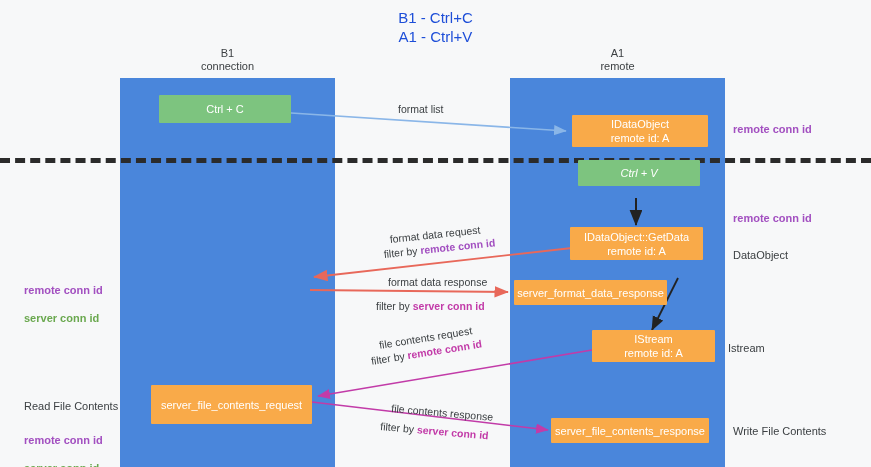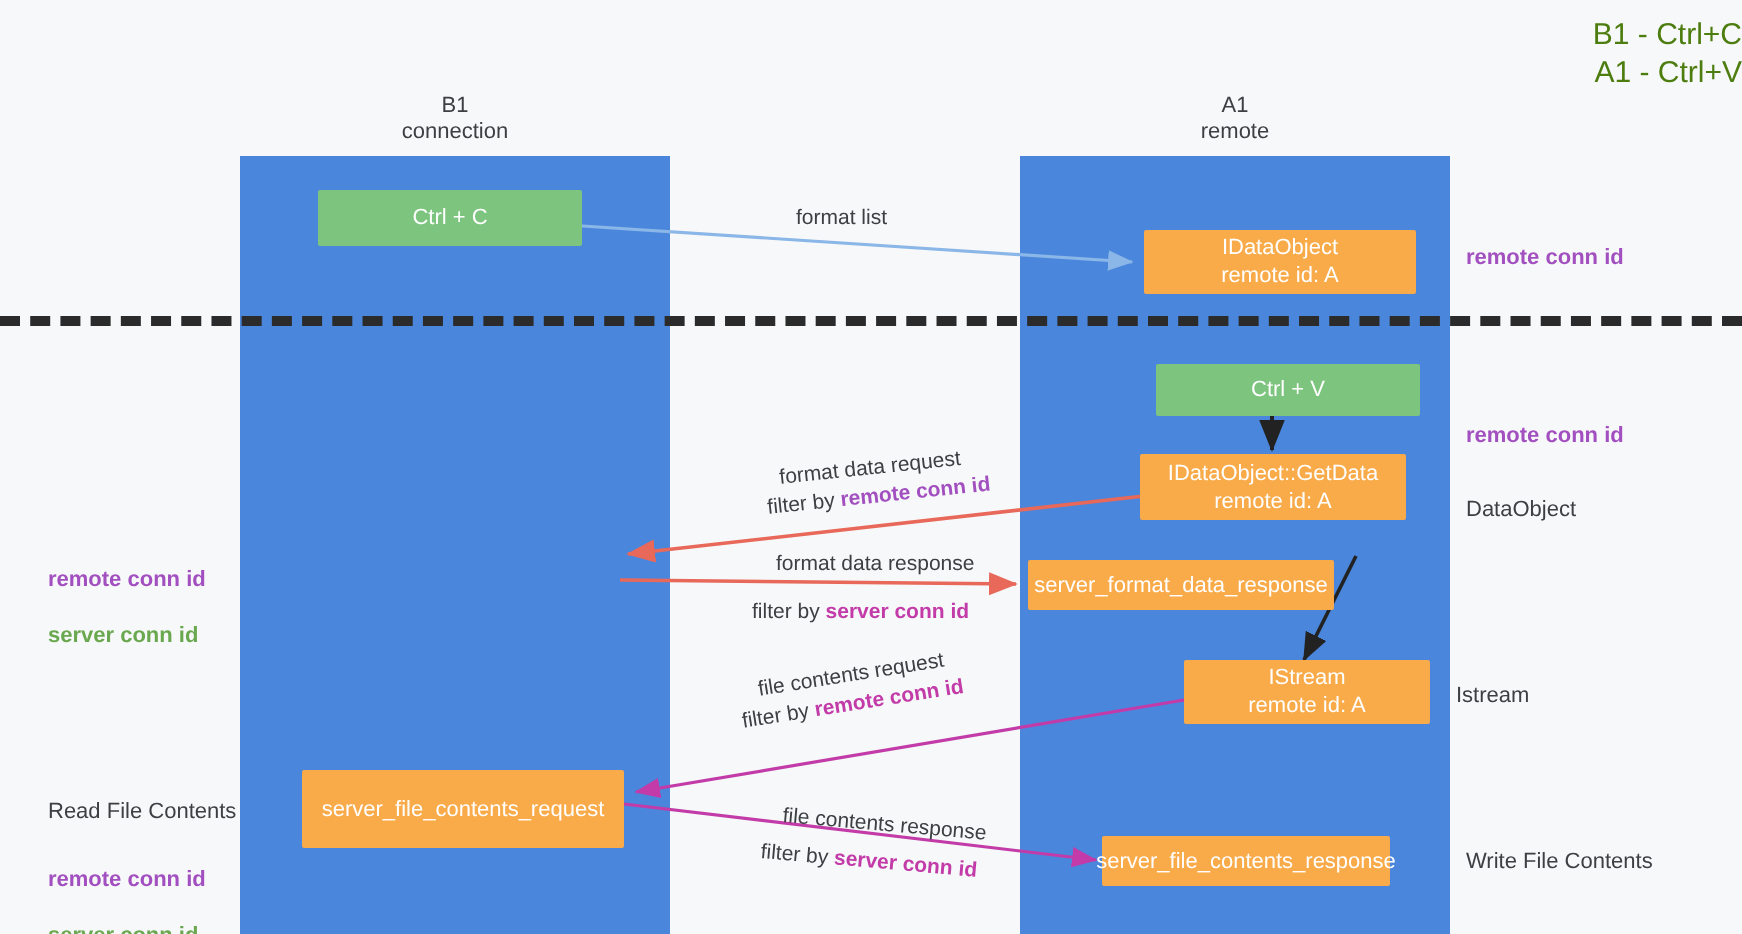--- a/index.html
+++ b/index.html
@@ -17,22 +17,22 @@
     height: 467px;
     background: #f7f8f9;
     overflow: hidden;
   }
   
   .title {
     position: absolute;
     left: 0;
     top: 8px;
     width: 871px;
-    text-align: right;
-    color: #4d7c0f;
+    text-align: center;
+    color: #1d4ed8;
     font-size: 15px;
     line-height: 19px;
     white-space: pre-line;
   }
   
   .lane-head {
     position: absolute;
     text-align: center;
     color: #3c4043;
     font-size: 11px;
@@ -155,34 +155,34 @@
     <path d="M592,350 L318,396" stroke="#c23ba8" stroke-width="1.6" fill="none" marker-end="url(#ah-magenta)"></path>
 
     <path d="M312,402 L548,430" stroke="#c23ba8" stroke-width="1.6" fill="none" marker-end="url(#ah-magenta)"></path>
   </svg>
 
   <div class="node green" style="left:159px;  top:95px;  width:132px; height:28px;">Ctrl + C</div>
 
   <div class="node orange" style="left:572px;  top:115px; width:136px; height:32px;">IDataObject
 remote id: A</div>
 
-  <div class="node green" style="left:578px;  top:182px; width:132px; height:26px;">Ctrl + V</div>
+  <div class="node green" style="left:578px;  top:160px; width:122px; height:26px;font-style:italic;">Ctrl + V</div>
 
   <div class="node orange" style="left:570px;  top:227px; width:133px; height:33px;">IDataObject::GetData
 remote id: A</div>
 
 
   <div class="node orange" style="left:514px;  top:280px; width:153px; height:25px;">server_format_data_response</div>
 
   <div class="node orange" style="left:592px;  top:330px; width:123px; height:32px;">IStream
 remote id: A</div>
 
   <div class="node orange" style="left:151px;  top:385px; width:161px; height:39px;">server_file_contents_request</div>
 
-  <div class="node orange" style="left:551px;  top:418px; width:144px; height:25px;">server_file_contents_response</div>
+  <div class="node orange" style="left:551px;  top:418px; width:158px; height:25px;">server_file_contents_response</div>
 
   <div class="edge-label" style="left:398px; top:102px;">format list</div>
 
   <div class="edge-label rot-neg" style="left:389px; top:232px; transform: rotate(-6deg);">format data request</div>
   <div class="edge-label rot-neg" style="left:383px; top:247px; transform: rotate(-6deg);">
     <span>filter by </span><b class="hl-purple">remote conn id</b>
   </div>
 
   <div class="edge-label" style="left:388px; top:275px;">format data response</div>
   <div class="edge-label" style="left:376px; top:299px;">

